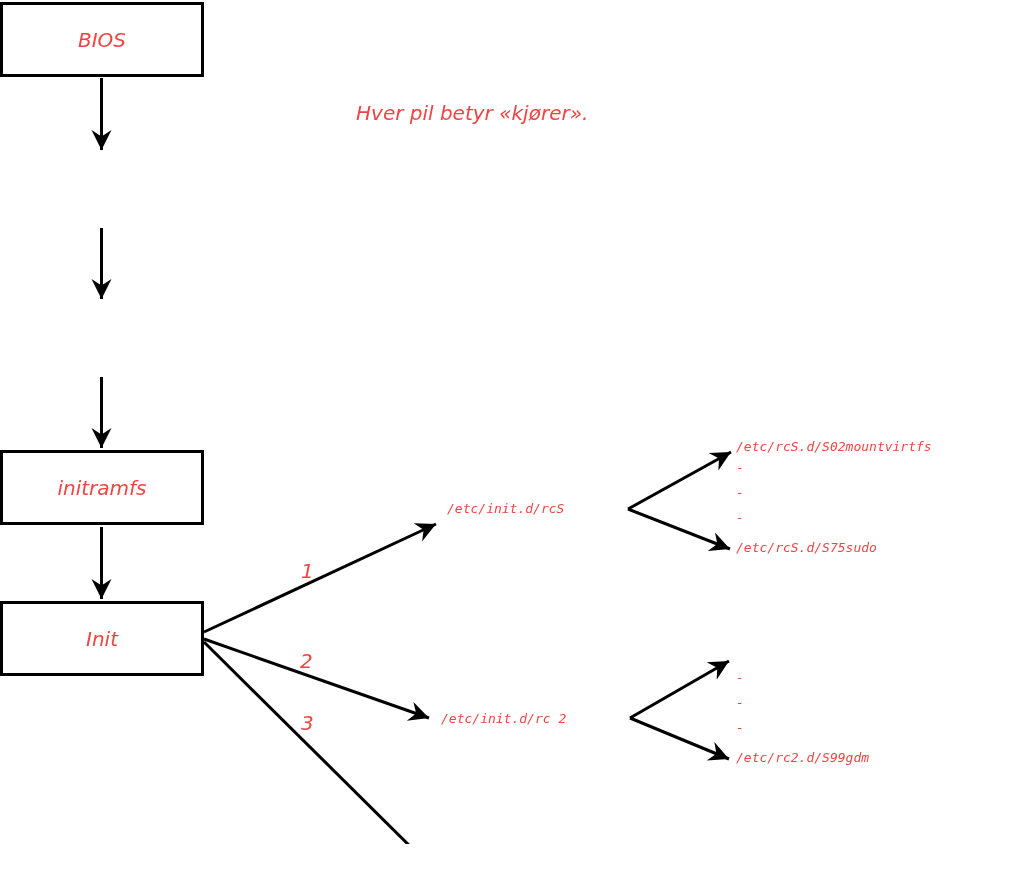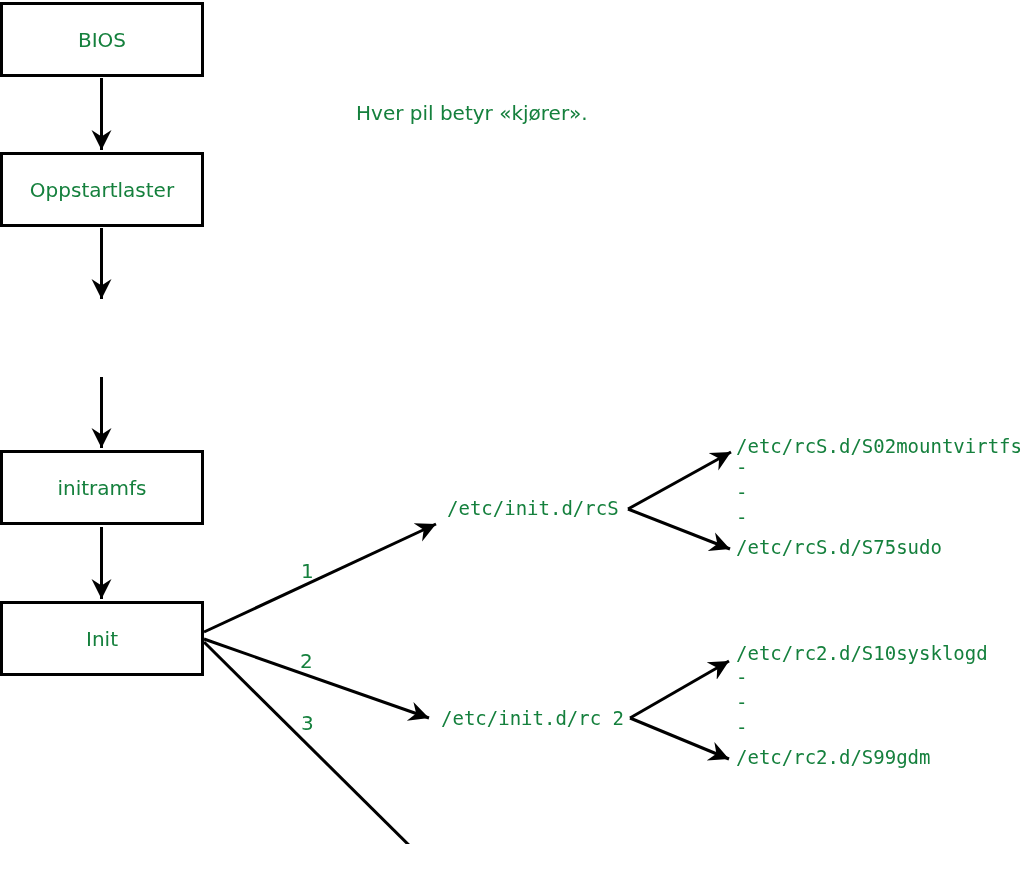--- a/index.html
+++ b/index.html
@@ -1,23 +1,24 @@
 <!DOCTYPE html>
 <html><head>
 <meta charset="utf-8">
 <style>
   html, body { margin: 0; padding: 0; background: #ffffff; }
   .canvas {
     position: relative;
     width: 1024px;
     height: 844px;
     background: #ffffff;
-    color: #15803d;
+    color: #ef4444;
     font-family: "DejaVu Sans", sans-serif;
     overflow: hidden;
+    font-style: italic;
   }
   svg.arrows-layer {
     position: absolute;
     left: 0; top: 0;
     width: 1024px; height: 875px;
   }
   .box {
     position: absolute;
     left: 0;
     width: 204px;
@@ -39,21 +40,21 @@
     text-align: center;
   }
   .num {
     position: absolute;
     font-size: 20px;
     line-height: 20px;
   }
   .mono {
     position: absolute;
     font-family: "DejaVu Sans Mono", monospace;
-    font-size: 19px;
+    font-size: 13px;
     line-height: 19px;
     white-space: pre;
   }
 </style>
 </head>
 <body>
 
 <div class="canvas">
 
   <svg class="arrows-layer" viewBox="0 0 1024 875" xmlns="http://www.w3.org/2000/svg">
@@ -75,23 +76,20 @@
     <line x1="628" y1="509" x2="731" y2="452" stroke="#000000" stroke-width="3" marker-end="url(#ah)"></line>
     <line x1="628" y1="509" x2="730" y2="549" stroke="#000000" stroke-width="3" marker-end="url(#ah)"></line>
 
     <line x1="630" y1="718" x2="729" y2="661" stroke="#000000" stroke-width="3" marker-end="url(#ah)"></line>
     <line x1="630" y1="718" x2="729" y2="759" stroke="#000000" stroke-width="3" marker-end="url(#ah)"></line>
   </svg>
 
   <div class="box" style="top:2px">
     <span>BIOS</span>
   </div>
-  <div class="box" style="top:152px">
-    <span>Oppstartlaster</span>
-  </div>
   <div class="box" style="top:601px">
     <span>Init</span>
   </div>
   <div class="box" style="top:450px">
     <span>initramfs</span>
   </div>
 
   <div class="note" style="left:356px; top:103px">Hver pil betyr «kjører».</div>
 
   <div class="num" style="left:301px; top:561px">1</div>
@@ -101,21 +99,20 @@
   <div class="mono" style="left:447px; top:499px">/etc/init.d/rcS</div>
 
   <div class="mono" style="left:736px; top:437px">/etc/rcS.d/S02mountvirtfs</div>
   <div class="mono" style="left:736px; top:458px">-</div>
   <div class="mono" style="left:736px; top:483px">-</div>
   <div class="mono" style="left:736px; top:508px">-</div>
   <div class="mono" style="left:736px; top:538px">/etc/rcS.d/S75sudo</div>
 
   <div class="mono" style="left:441px; top:709px">/etc/init.d/rc 2</div>
 
-  <div class="mono" style="left:736px; top:644px">/etc/rc2.d/S10sysklogd</div>
   <div class="mono" style="left:736px; top:668px">-</div>
   <div class="mono" style="left:736px; top:693px">-</div>
   <div class="mono" style="left:736px; top:718px">-</div>
   <div class="mono" style="left:736px; top:748px">/etc/rc2.d/S99gdm</div>
 
   <div class="mono" style="left:450px; top:853px">betyr</div>
 
 </div>
 
 </body></html>

